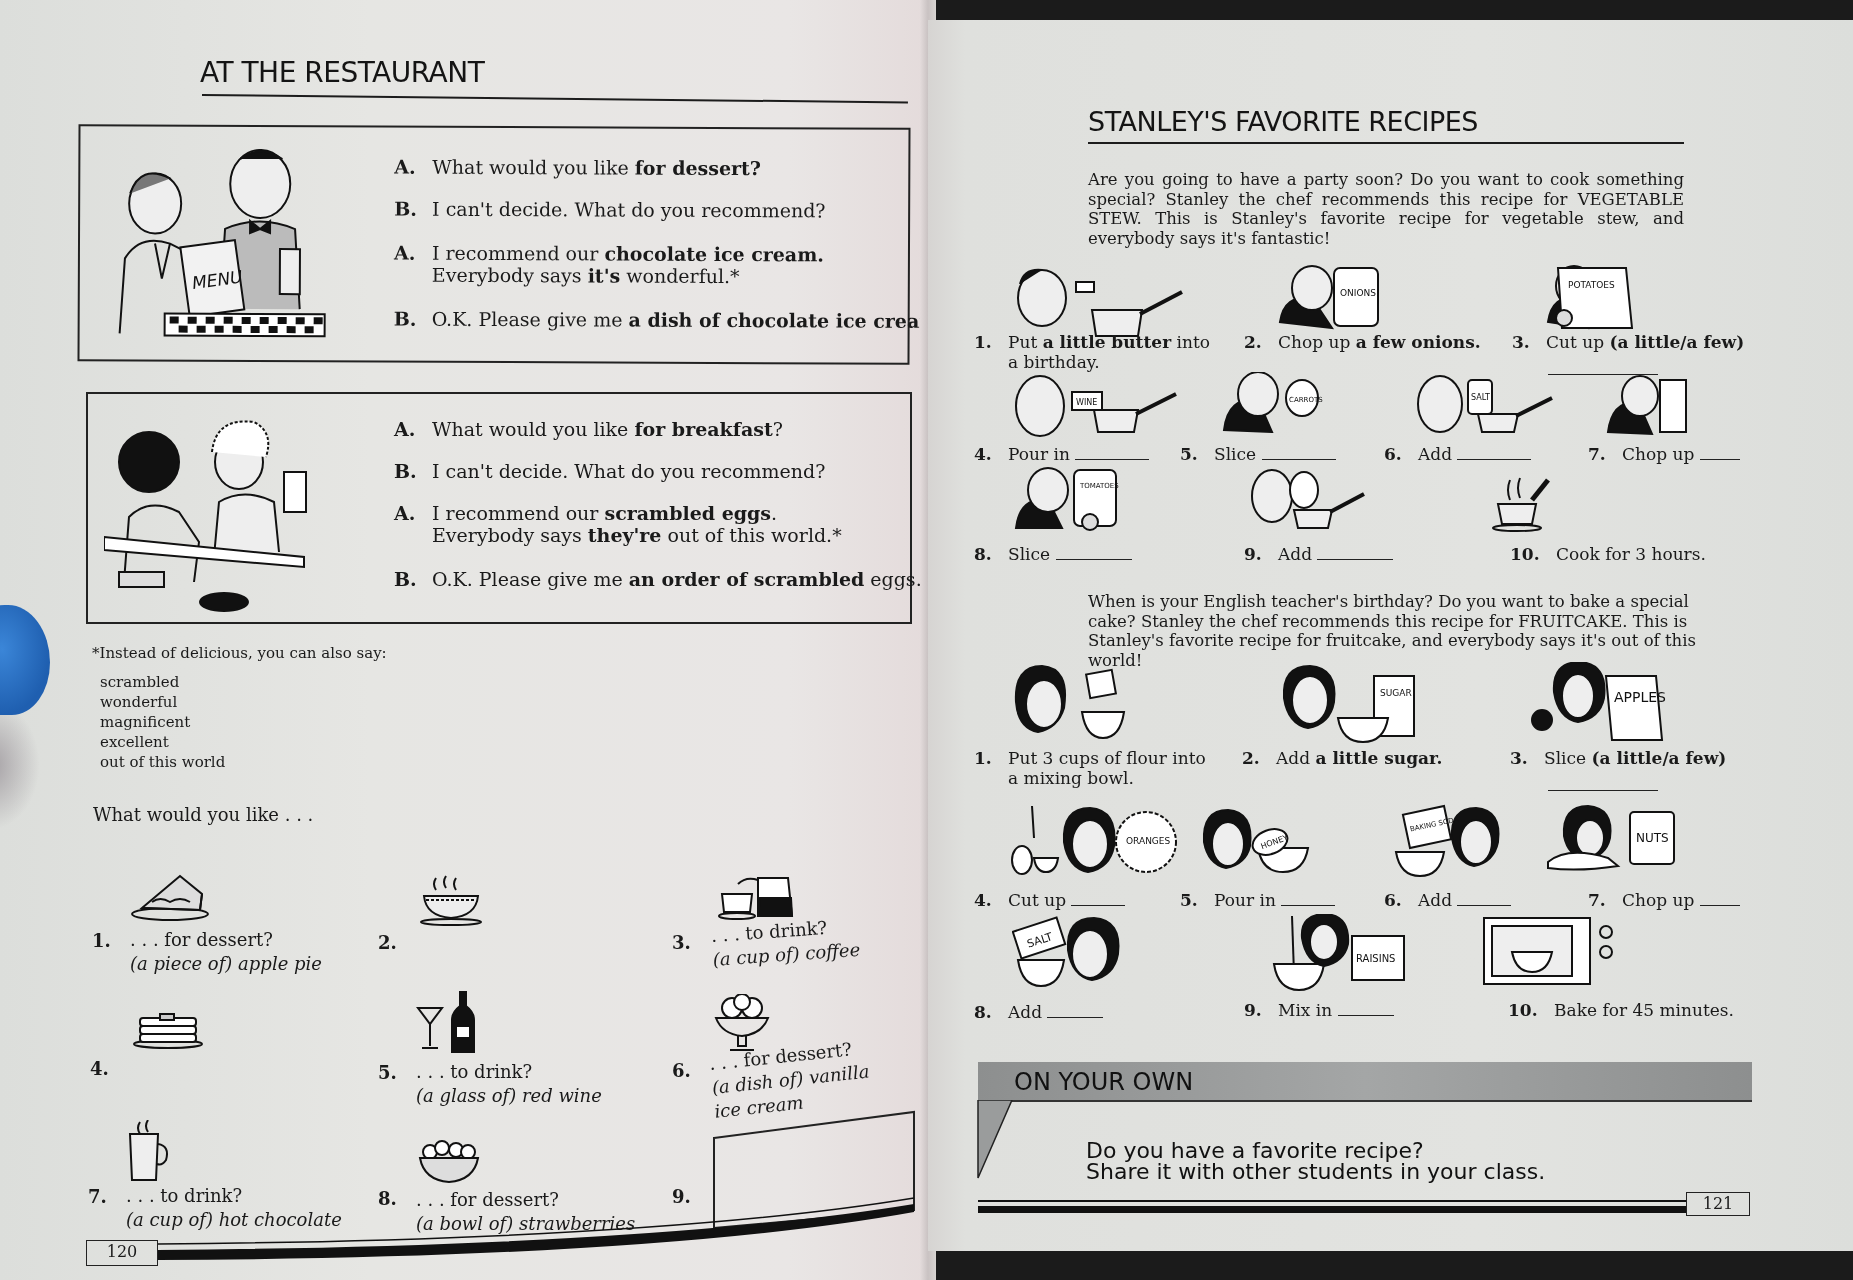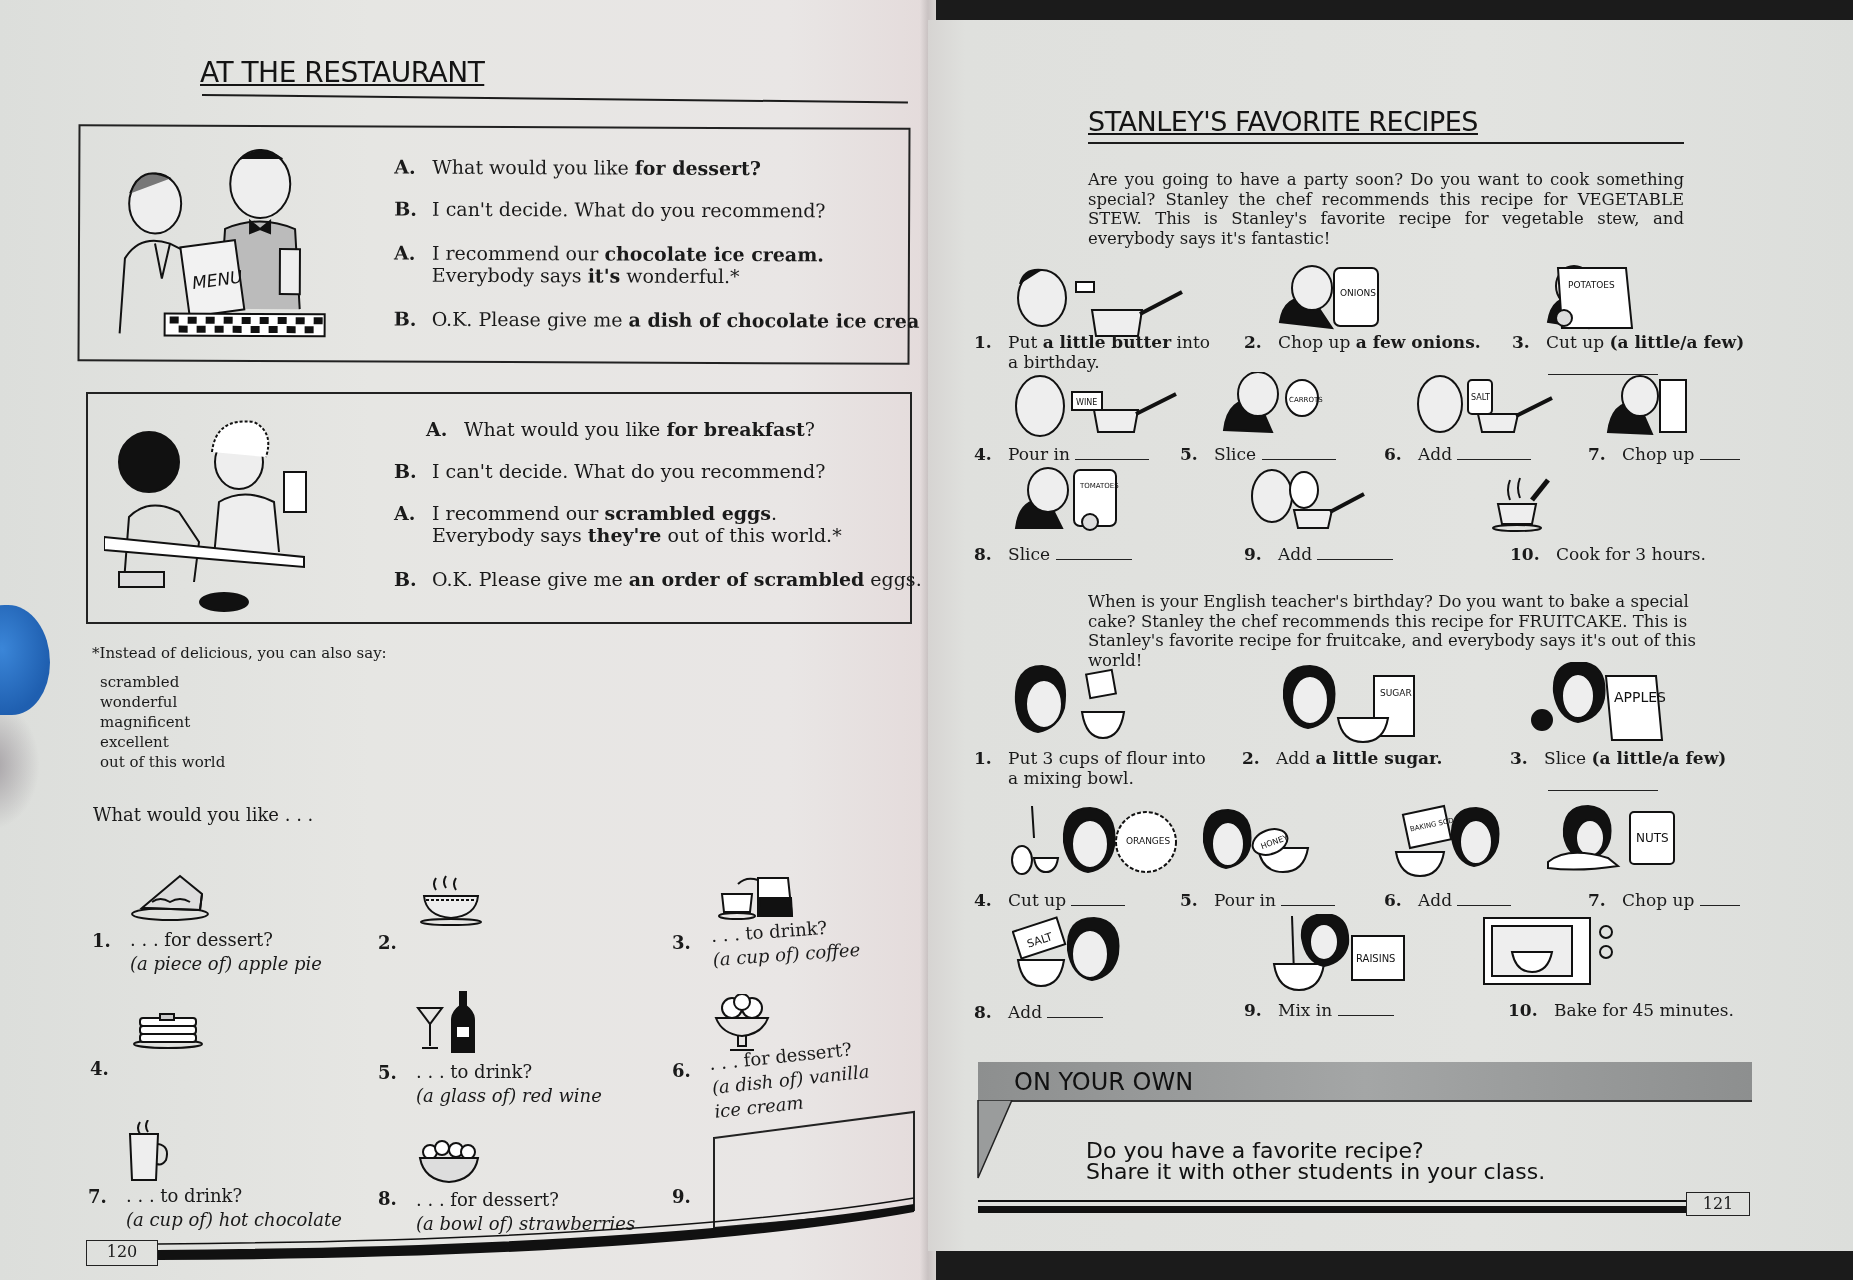--- a/index.html
+++ b/index.html
@@ -4,21 +4,21 @@
 <style>
   * { box-sizing: border-box; margin: 0; padding: 0; }
   html, body { width: 1853px; height: 1280px; overflow: hidden; background: #1b1b1b; }
   body { position: relative; font-family: "DejaVu Serif", serif; color: #1a1a1a; }
   .page { position: absolute; top: 0; height: 1280px; overflow: hidden; }
   .page-left { left: 0; width: 928px; background: linear-gradient(90deg, #dcdedb 0%, #e6e6e3 40%, #e9e6e5 85%, #e4dbdb 100%); }
   .page-right { left: 928px; width: 925px; top: 20px; height: 1231px; background: linear-gradient(90deg, #d6d4d2 0%, #dfe0dd 4%, #e2e3e0 60%, #dcdedb 100%); }
   .spine { position: absolute; left: 920px; top: 0; width: 16px; height: 1280px; background: linear-gradient(90deg, #e4dcdc, #c9c2c2 50%, #d8d4d2); }
   .abs { position: absolute; }
   .sans { font-family: "DejaVu Sans", sans-serif; }
-  .title { font-family: "DejaVu Sans", sans-serif; font-size: 28px; letter-spacing: -0.5px; color: #141414; text-decoration: underline; }
+  .title { font-family: "DejaVu Sans", sans-serif; font-size: 28px; letter-spacing: -0.5px; color: #141414; }
   .rule { position: absolute; height: 2px; background: #1c1c1c; }
   .dlg-box { position: absolute; border: 2px solid #222; }
   .dlg-line { position: absolute; font-size: 19px; line-height: 22px; white-space: nowrap; }
   .dlg-line b.sp { display: inline-block; width: 38px; font-weight: bold; }
   .dlg-line .cont { display: block; padding-left: 38px; }
   .bold { font-weight: bold; }
   .fn { font-size: 15px; }
   .alt-list { font-size: 15px; line-height: 20px; }
   .q-num { position: absolute; font-weight: bold; font-size: 18px; }
   .q-text { position: absolute; font-size: 18px; line-height: 24px; white-space: nowrap; }
@@ -93,21 +93,21 @@
         <path d="M20 170 L25 105 Q45 85 75 100 L95 130 L90 170"></path>
         <ellipse cx="135" cy="50" rx="24" ry="27" fill="#eee"></ellipse>
         <path d="M108 40 Q112 5 150 10 Q170 20 162 45" fill="#fff" stroke-dasharray="3 2"></path>
         <path d="M110 145 L115 90 Q140 75 170 90 L175 140" fill="#eee"></path>
         <rect x="180" y="60" width="22" height="40" fill="#fff"></rect>
         <path d="M0 125 L200 145 L200 155 L0 138 Z" fill="#fff"></path>
         <path d="M15 160 L60 160 L60 175 L15 175 Z" fill="#ddd"></path>
         <ellipse cx="120" cy="190" rx="24" ry="9" fill="#111"></ellipse>
       </g>
     </svg>
-    <div class="dlg-line" style="left:306px; top:24px;margin-left:32px;"><b class="sp">A.</b><span>What would you like </span><span class="bold">for breakfast</span><span>?</span></div>
+    <div class="dlg-line" style="left:306px; top:24px;"><b class="sp">A.</b><span>What would you like </span><span class="bold">for breakfast</span><span>?</span></div>
     <div class="dlg-line" style="left:306px; top:66px;"><b class="sp">B.</b><span>I can't decide.  What do you recommend?</span></div>
     <div class="dlg-line" style="left:306px; top:174px;"><b class="sp">B.</b><span>O.K.  Please give me </span><span class="bold">an order of scrambled</span><span> eggs.</span></div>
     <div class="dlg-line" style="left:306px; top:108px;"><b class="sp">A.</b><span>I recommend our </span><span class="bold">scrambled eggs</span><span>.</span><span class="cont"><span>Everybody says </span><span class="bold">they're</span><span> out of this world.*</span></span></div>
   </div>
 
   <div class="abs fn" style="left:92px; top:644px;">*Instead of delicious, you can also say:</div>
   <div class="abs alt-list" style="left:100px; top:672px;">
     <div>scrambled</div>
     <div>wonderful</div>
     <div>magnificent</div>

